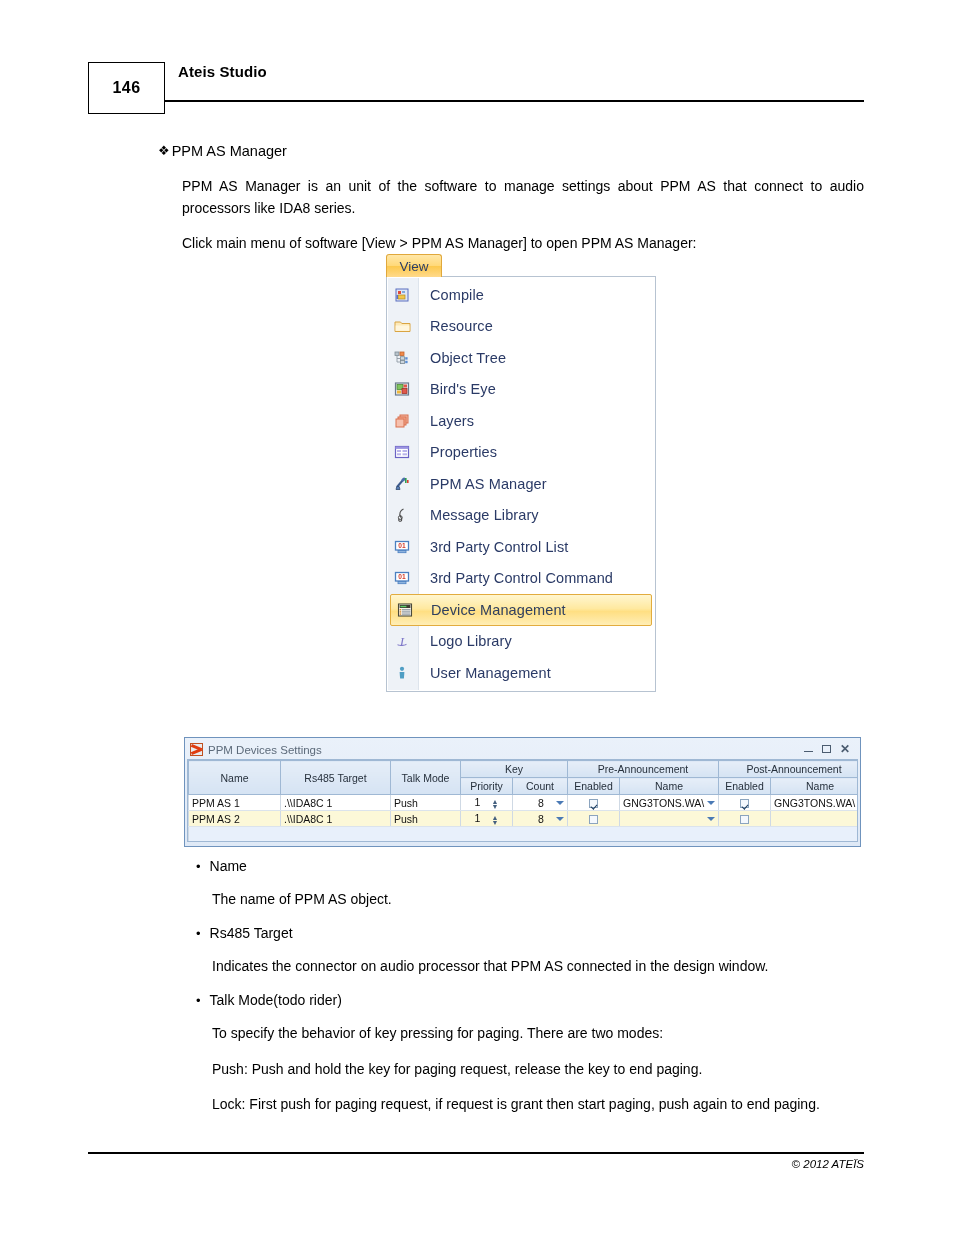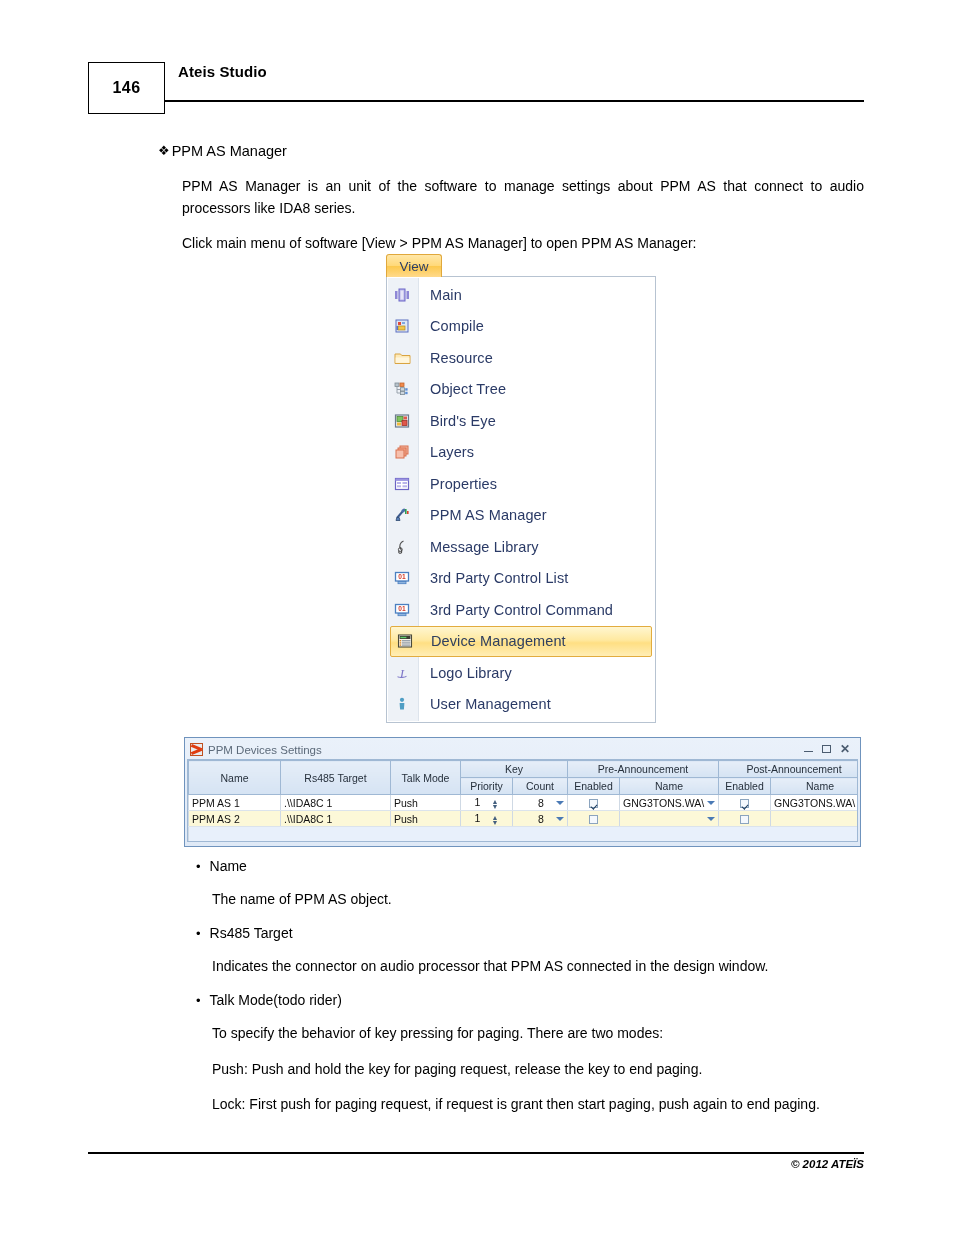--- a/index.html
+++ b/index.html
@@ -302,21 +302,21 @@
     width: 776px;
     height: 1.5px;
     background: #000;
   }
   .footer-text {
     position: absolute;
     right: 90px;
     top: 1158px;
     font-size: 11.5px;
     font-style: italic;
-    font-weight: bold;
+    font-weight: normal;
   }
   .bullet-line {
     display: flex;
     align-items: flex-start;
     font-size: 14px;
     margin-bottom: 13px;
     margin-left: 14px;
   }
   .bullet-dot {
     margin-right: 9px;
@@ -341,31 +341,20 @@
   </div>
   <div class="para">PPM AS Manager is an unit of the software to manage settings about PPM AS that connect to audio processors like IDA8 series.</div>
   <div class="para nojust">Click main menu of software [View &gt; PPM AS Manager] to open PPM AS Manager:</div>
 </div>
 
 <div class="menu-wrap">
   <div class="view-tab">View</div>
   <div class="menu-panel">
     <div class="menu-gutter"></div>
 
-    <div class="menu-item">
-      <span class="mi-icon">
-        <svg width="16" height="16" viewBox="0 0 16 16">
-          <rect x="5" y="2" width="6" height="12" fill="#b9b6e8" stroke="#6a64c8" stroke-width="1"></rect>
-          <rect x="6.5" y="3.5" width="3" height="9" fill="#e6e5f8"></rect>
-          <rect x="1" y="4" width="2.5" height="8" fill="#8e87d6"></rect>
-          <rect x="12.5" y="4" width="2.5" height="8" fill="#8e87d6"></rect>
-        </svg>
-      </span>
-      <span class="mi-label">Main</span>
-    </div>
 
     <div class="menu-item">
       <span class="mi-icon">
         <svg width="16" height="16" viewBox="0 0 16 16">
           <rect x="2" y="2" width="12" height="12" fill="#dfe7f6" stroke="#5b6fc0" stroke-width="1"></rect>
           <rect x="4" y="4" width="3" height="3" fill="#e04a3a"></rect>
           <rect x="8" y="4" width="3" height="2" fill="#7fa8e0"></rect>
           <rect x="4" y="8" width="7" height="4" fill="#f2c64a" stroke="#b08a20" stroke-width="0.7"></rect>
           <rect x="2.5" y="8" width="1.5" height="4" fill="#5b6fc0"></rect>
         </svg>

